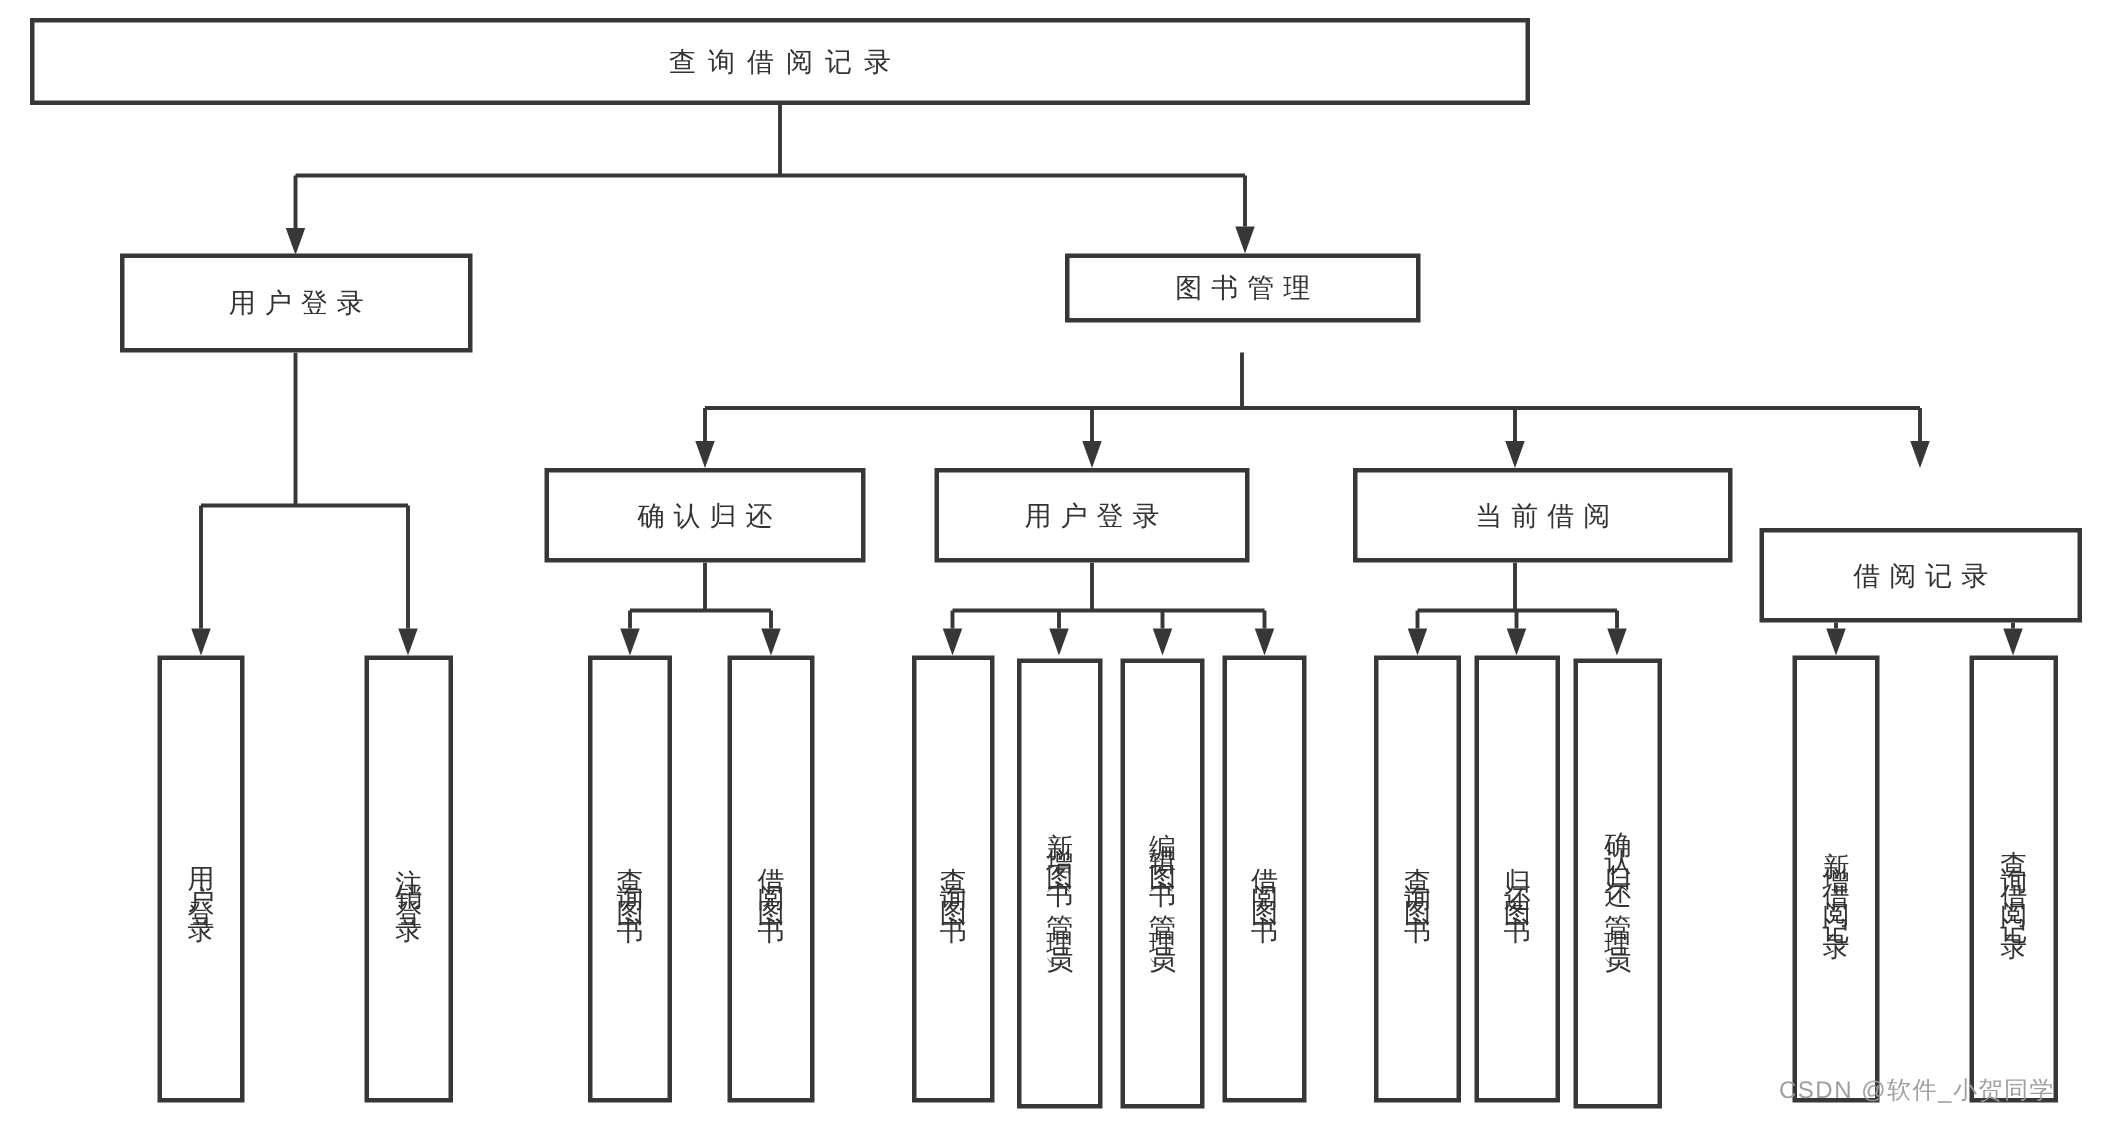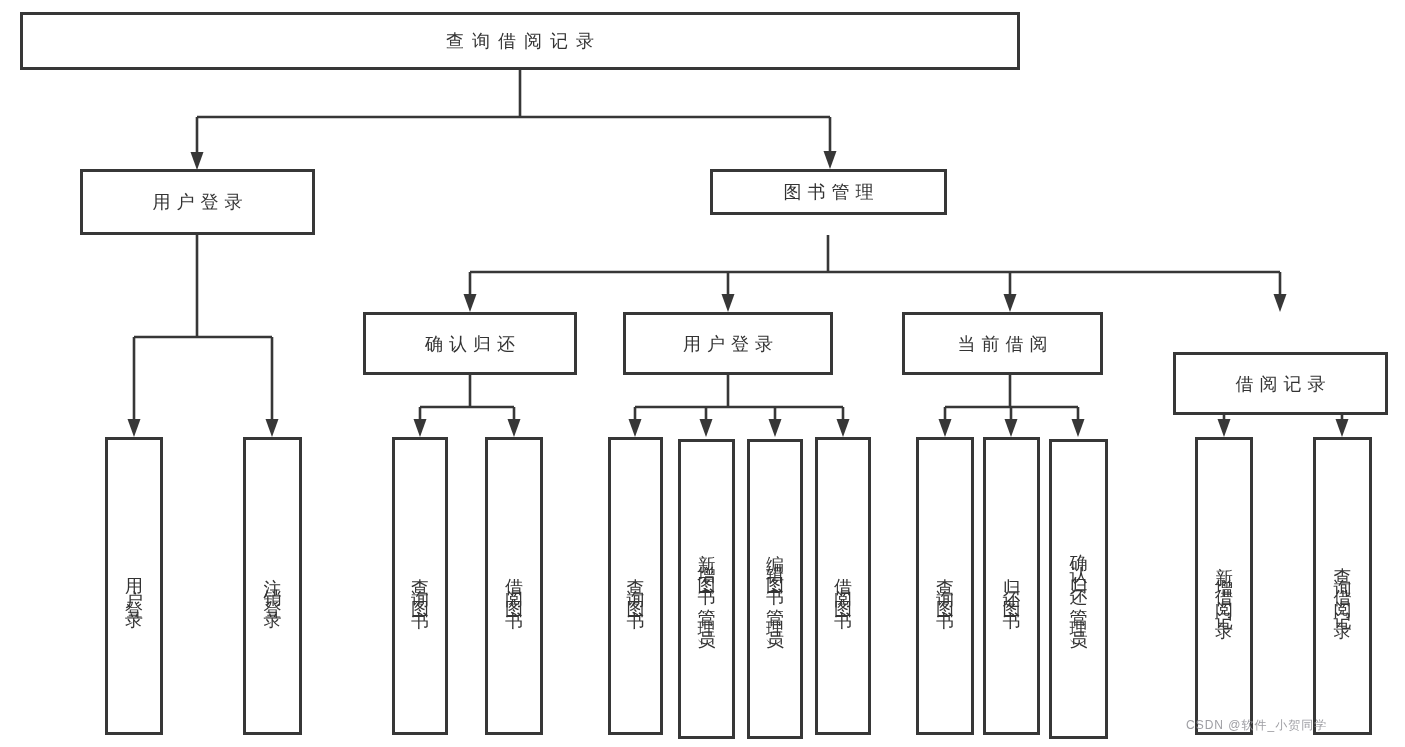--- a/index.html
+++ b/index.html
@@ -43,21 +43,21 @@
     font-size: 18px;
     letter-spacing: 11px;
     line-height: 1;
     color: #333333;
     white-space: nowrap;
   }
   .watermark {
     position: absolute;
     left: 1186px;
     top: 717px;
-    font-size: 12px;
+    font-size: 16px;
     letter-spacing: 1px;
     color: rgba(153, 153, 158, 0.95);
     white-space: nowrap;
     z-index: 5;
   }
 </style>
 </head>
 <body>
 
 <div class="stage">
@@ -145,21 +145,21 @@
   <div class="box" style="left:710px; top:169px; width:237px; height:46px;">
     <span class="hlabel">图书管理</span>
   </div>
 
   <div class="box" style="left:363px; top:312px; width:214px; height:63px;">
     <span class="hlabel">确认归还</span>
   </div>
   <div class="box" style="left:623px; top:312px; width:210px; height:63px;">
     <span class="hlabel">用户登录</span>
   </div>
-  <div class="box" style="left:902px; top:312px; width:201px; height:63px;">
+  <div class="box" style="left:902px; top:312px; width:253px; height:63px;">
     <span class="hlabel">当前借阅</span>
   </div>
   <div class="box" style="left:1173px; top:312px; width:215px; height:63px;margin-top:40px;">
     <span class="hlabel">借阅记录</span>
   </div>
 
   <div class="box vbox" style="left:105px; top:437px; width:58px; height:298px;">
     <span class="vlabel">用户登录</span>
   </div>
   <div class="box vbox" style="left:243px; top:437px; width:59px; height:298px;">

